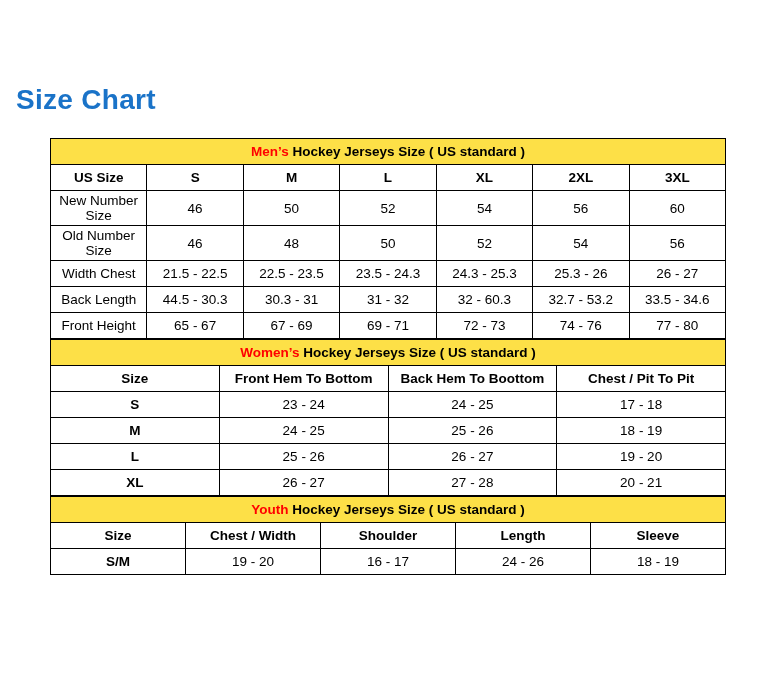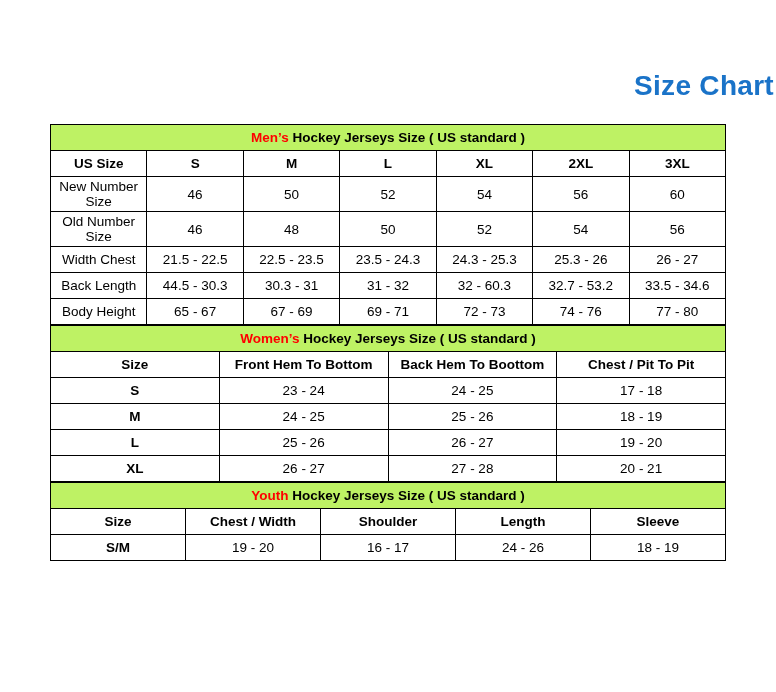--- a/index.html
+++ b/index.html
@@ -15,25 +15,25 @@
     position: relative;
     overflow: hidden;
   }
   .page {
     width: 776px;
     height: 692px;
     box-sizing: border-box;
     padding: 0;
   }
   .title {
-    text-align: right;
+    text-align: left;
     color: #1a73c8;
     font-size: 28px;
     font-weight: bold;
-    margin: 2px;
+    margin: 16px;
     padding-top: 68px;
     letter-spacing: 0.3px;
   }
   .chart-wrap {
     width: 676px;
     margin: 22px auto 0 auto;
   }
   table.sizetable {
     border-collapse: collapse;
     width: 100%;
@@ -42,21 +42,21 @@
   table.sizetable td {
     border: 1px solid #000000;
     text-align: center;
     vertical-align: middle;
     font-size: 13.5px;
     height: 26px;
     padding: 2px 3px;
     box-sizing: border-box;
   }
   .bannerrow td {
-    background: #bef264;
+    background: #fde047;
     font-weight: bold;
     font-size: 15px;
     height: 32px;
   }
   .banner-accent {
     color: #ff0000;
   }
   .banner-rest {
     color: #000000;
   }
@@ -123,21 +123,21 @@
         <tr>
           <td class="rowlabel">Back Length</td>
           <td>44.5 - 30.3</td>
           <td>30.3 - 31</td>
           <td>31 - 32</td>
           <td>32 - 60.3</td>
           <td>32.7 - 53.2</td>
           <td>33.5 - 34.6</td>
         </tr>
         <tr>
-          <td class="rowlabel">Body Height</td>
+          <td class="rowlabel">Front Height</td>
           <td>65 - 67</td>
           <td>67 - 69</td>
           <td>69 - 71</td>
           <td>72 - 73</td>
           <td>74 - 76</td>
           <td>77 - 80</td>
         </tr>
       </tbody>
     </table>
 

